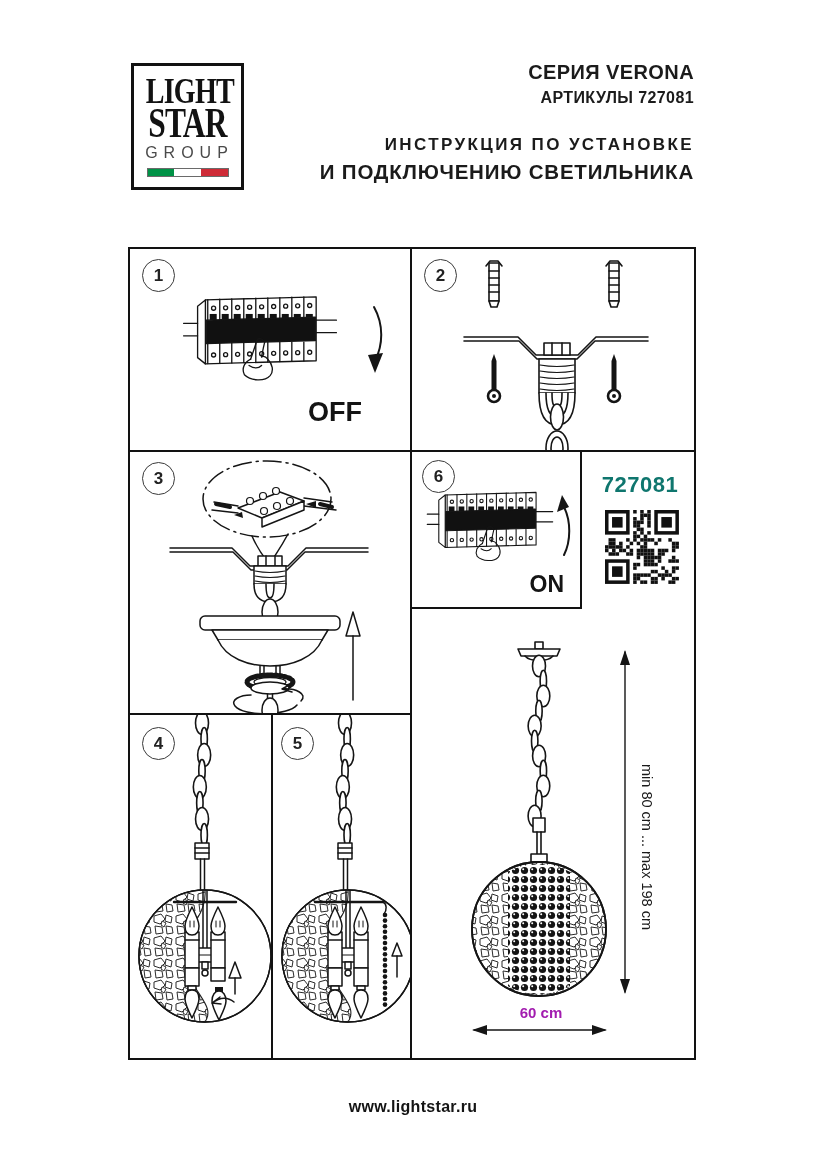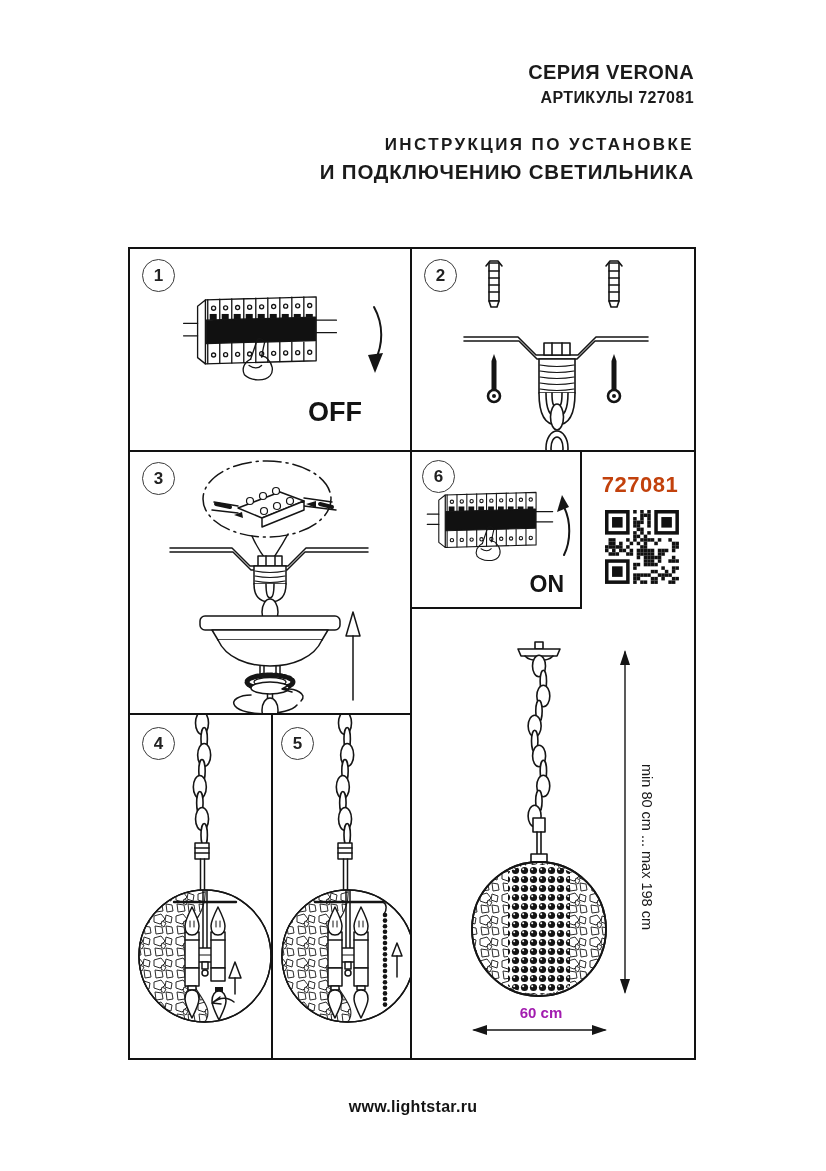--- a/index.html
+++ b/index.html
@@ -31,21 +31,21 @@
   .c4{left:0;top:466px;width:141px;height:343px;}
   .c5{left:143px;top:466px;width:137px;height:343px;}
   .cR{left:282px;top:203px;width:282px;height:606px;}
   .stepnum{position:absolute;width:33px;height:33px;border:1.6px solid #3a3a3a;border-radius:50%;
         display:flex;align-items:center;justify-content:center;font-size:17px;font-weight:bold;
         color:#222;background:#fff;z-index:3;box-sizing:border-box;}
   .art{position:absolute;left:0;top:0;}
   .p6box{position:absolute;left:-2px;top:-2px;width:172px;height:159px;border:2px solid #121212;
         box-sizing:border-box;background:#fff;}
   .artnum{position:absolute;left:176px;top:20px;width:104px;text-align:center;font-size:22px;
-        font-weight:bold;letter-spacing:.5px;color:#c2410c;}
+        font-weight:bold;letter-spacing:.5px;color:#0f766e;}
   .qr{position:absolute;left:193px;top:58px;width:74px;height:74px;}
   .dim-v{position:absolute;left:222px;top:240px;width:26px;height:310px;writing-mode:vertical-rl;
         display:flex;align-items:center;justify-content:center;font-size:14.5px;color:#1a1a1a;white-space:nowrap;}
   .dim-h{position:absolute;left:65px;top:552px;width:128px;text-align:center;font-size:15px;
         font-weight:600;color:#a21caf;}
   .footer{position:absolute;left:0;top:1098px;width:100%;text-align:center;font-size:16px;
         font-weight:bold;letter-spacing:.3px;color:#141414;}
   .hiddefs{position:absolute;width:0;height:0;overflow:hidden;}
 </style>
 </head>
@@ -154,20 +154,30 @@
       <g id="candle-down" fill="#fff">
         <rect x="-7" y="0" width="14" height="18"></rect>
         <rect x="-4" y="18" width="8" height="4"></rect>
         <path d="M0,50 C-4,42 -7,36 -7,31 C-7,25 -4,22 0,22 C4,22 7,25 7,31 C7,36 4,42 0,50 Z"></path>
       </g>
 
       <path id="crescent" d="M75,175 A66,66 0 0 0 75,307 C83,295 73,286 65,272 C53,252 56,222 67,204 C72,196 76,186 75,175 Z" fill="url(#pebbles)" stroke="#222" stroke-width="1.1"></path>
     </defs>
   </svg>
 
+  <div class="logo">
+    <div class="logo-light">LIGHT</div>
+    <div class="logo-star">STAR</div>
+    <div class="logo-group">GROUP</div>
+    <div class="logo-flag">
+      <span style="background: rgb(0, 146, 70);"></span>
+      <span style="background: rgb(255, 255, 255);"></span>
+      <span style="background: rgb(206, 43, 55);"></span>
+    </div>
+  </div>
 
   <div class="header-text">
     <div class="h-series">СЕРИЯ VERONA</div>
     <div class="h-articles">АРТИКУЛЫ 727081</div>
     <div class="h-instr1">ИНСТРУКЦИЯ ПО УСТАНОВКЕ</div>
     <div class="h-instr2">И ПОДКЛЮЧЕНИЮ СВЕТИЛЬНИКА</div>
   </div>
 
   <div class="grid">
     <div class="gline" style="left:280px;top:0;width:2px;height:809px;"></div>

